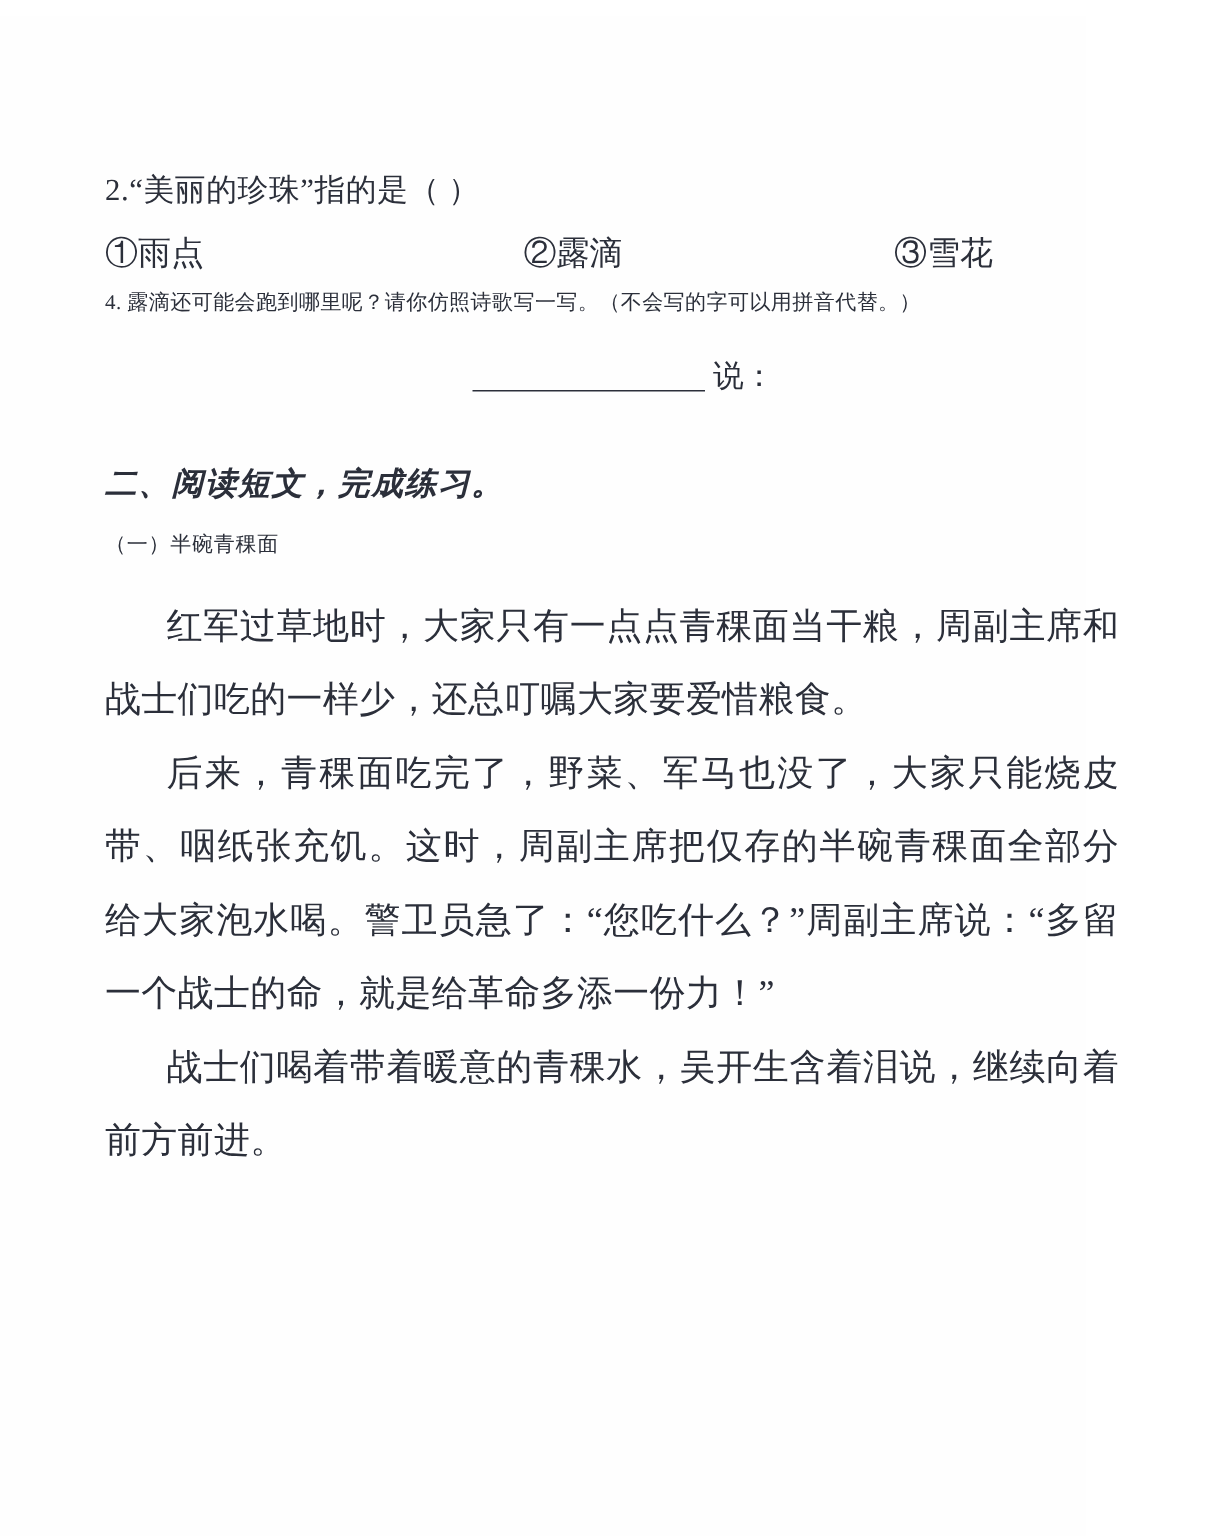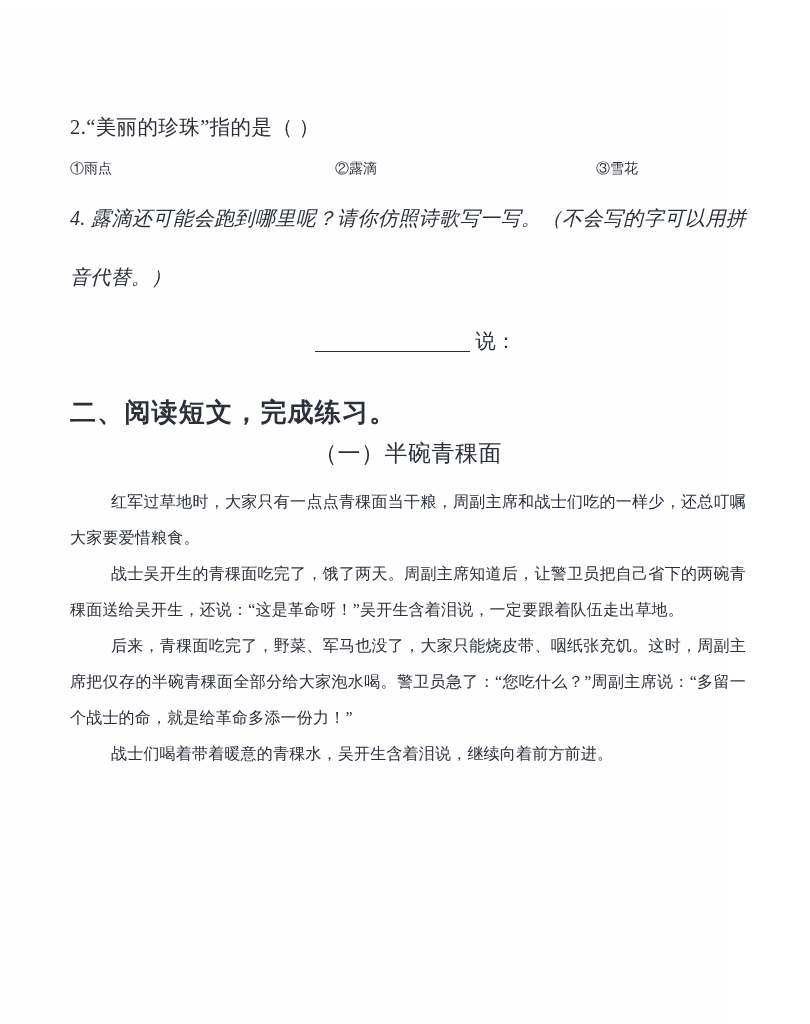--- a/index.html
+++ b/index.html
@@ -23,70 +23,69 @@
   .opt-row {
     display:block;
     position:relative;
     height:41px;
     font-size:20.5px;
     line-height:41px;
   }
   .opt {
     position:absolute;
     top:0;
-    font-size:14px;
+    font-size:22px;
     line-height:41px;
     white-space:nowrap;
   }
   .opt.c1 { left:0px; }
-  .opt.c2 { left:265px; }
+  .opt.c2 { left:279px; }
   .opt.c3 { left:526px; }
 
   .q-para {
-    font-size:20px;
-    line-height:59px;
+    font-size:14px;
+    line-height:28px;
     letter-spacing:0.3px;
     text-align:justify;
     text-justify:inter-character;
-    font-style:italic;
   }
 
   .blank-row {
     height:41px;
     font-size:20.5px;
     line-height:41px;
     white-space:nowrap;
     position:relative;
   }
   .blank-row .pad-a { display:inline-block; width:240px; }
   .blank-row .pad-b { display:inline-block; width:162px; }
   .ul {
     display:inline-block;
     border-bottom:1.6px solid #2b2f3a;
     vertical-align:-4px;
   }
   .ul.w1 { width:155px; }
   .ul.w2 { width:338px; }
 
   .section-head {
-    font-size:26px;
+    font-size:21px;
     line-height:41px;
     font-weight:bold;
     letter-spacing:1.2px;
     white-space:nowrap;
+    font-style:italic;
   }
   .article-title {
-    font-size:23px;
+    font-size:14px;
     line-height:41px;
-    text-align:center;
     letter-spacing:0.5px;
   }
   .body-para {
-    font-size:16px;
-    line-height:36px;
+    font-size:24px;
+    line-height:49px;
     letter-spacing:0.2px;
     text-align:justify;
     text-justify:inter-character;
     text-indent:41px;
   }
   .sp-1 { height:14px; }
   .sp-2 { height:30px; }
   .sp-3 { height:10px; }
   .sp-top { height:96px; }
 </style>
@@ -121,18 +120,17 @@
 
     <div class="sp-2"></div>
 
     <div class="section-head">二、阅读短文，完成练习。</div>
 
     <div class="article-title">（一）半碗青稞面</div>
 
     <div class="sp-3"></div>
 
     <div class="body-para">红军过草地时，大家只有一点点青稞面当干粮，周副主席和战士们吃的一样少，还总叮嘱大家要爱惜粮食。</div>
-    <div class="body-para">战士吴开生的青稞面吃完了，饿了两天。周副主席知道后，让警卫员把自己省下的两碗青稞面送给吴开生，还说：“这是革命呀！”吴开生含着泪说，一定要跟着队伍走出草地。</div>
     <div class="body-para">后来，青稞面吃完了，野菜、军马也没了，大家只能烧皮带、咽纸张充饥。这时，周副主席把仅存的半碗青稞面全部分给大家泡水喝。警卫员急了：“您吃什么？”周副主席说：“多留一个战士的命，就是给革命多添一份力！”</div>
     <div class="body-para">战士们喝着带着暖意的青稞水，吴开生含着泪说，继续向着前方前进。</div>
 
   </div>
 </div>
 
 </body></html>

